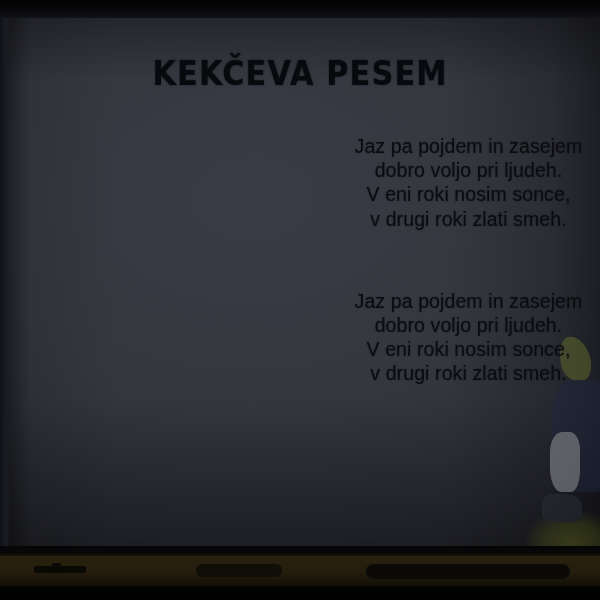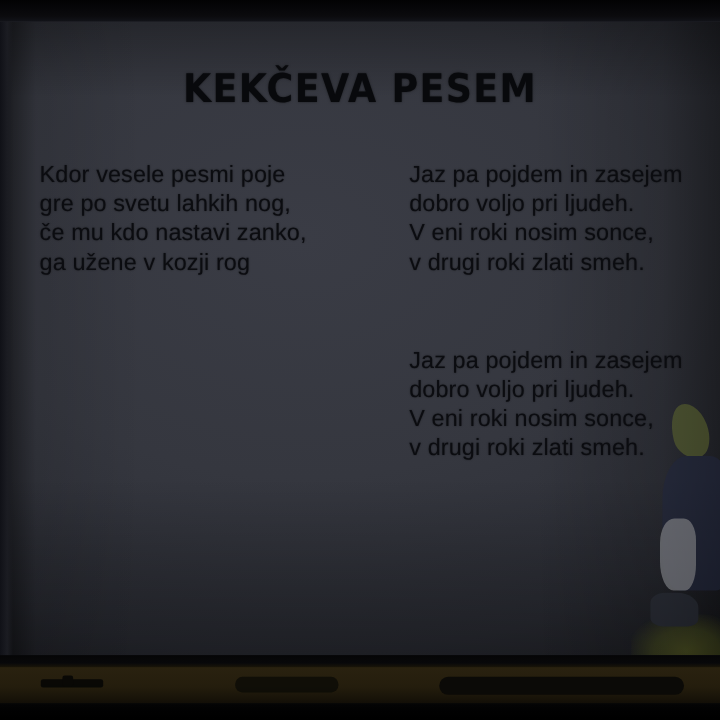--- a/index.html
+++ b/index.html
@@ -102,21 +102,21 @@
 
   .stanza {
     color: #0b0c10;
     font-size: 19.5px;
     line-height: 24.2px;
     letter-spacing: 0.1px;
     text-shadow: 0 0 1.6px rgba(0,0,0,0.45);
     white-space: pre-line;
   }
   .stanza.verse  { margin-bottom: 58px; }
-  .stanza.chorus { margin-bottom: 58px; }
+  .stanza.chorus { margin-bottom: 58px; text-align: center; }
 
   
   .figure {
     position: absolute;
     right: -6px;
     bottom: 0;
     width: 86px;
     height: 210px;
     z-index: 1;
     opacity: 0.5;
@@ -235,24 +235,20 @@
       <div class="fig-boot"></div>
     </div>
 
     <div class="slide">
 
       <div class="slide-title">KEKČEVA PESEM</div>
 
       <div class="columns">
 
         <div class="col col-left">
-          <div class="stanza verse">Kdor vesele pesmi poje
-gre po svetu lahkih nog,
-če mu kdo nastavi zanko,
-ga užene v kozji rog</div>
         </div>
 
         <div class="col col-right">
           <div class="stanza chorus">Jaz pa pojdem in zasejem
 dobro voljo pri ljudeh.
 V eni roki nosim sonce,
 v drugi roki zlati smeh.</div>
           <div class="stanza chorus">Jaz pa pojdem in zasejem
 dobro voljo pri ljudeh.
 V eni roki nosim sonce,

